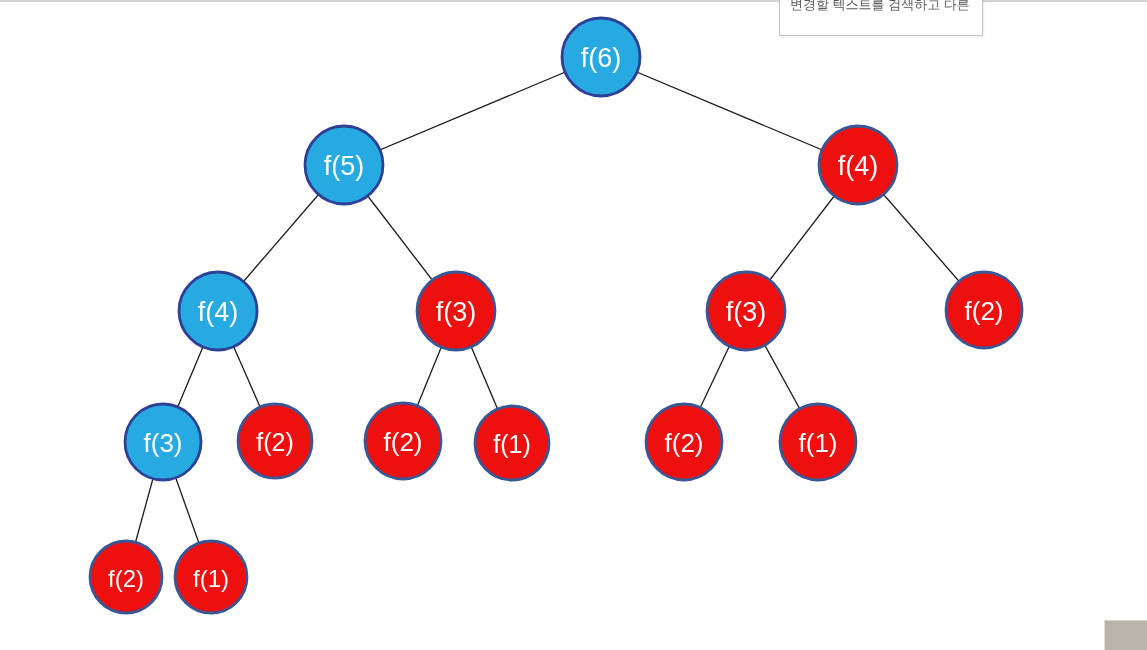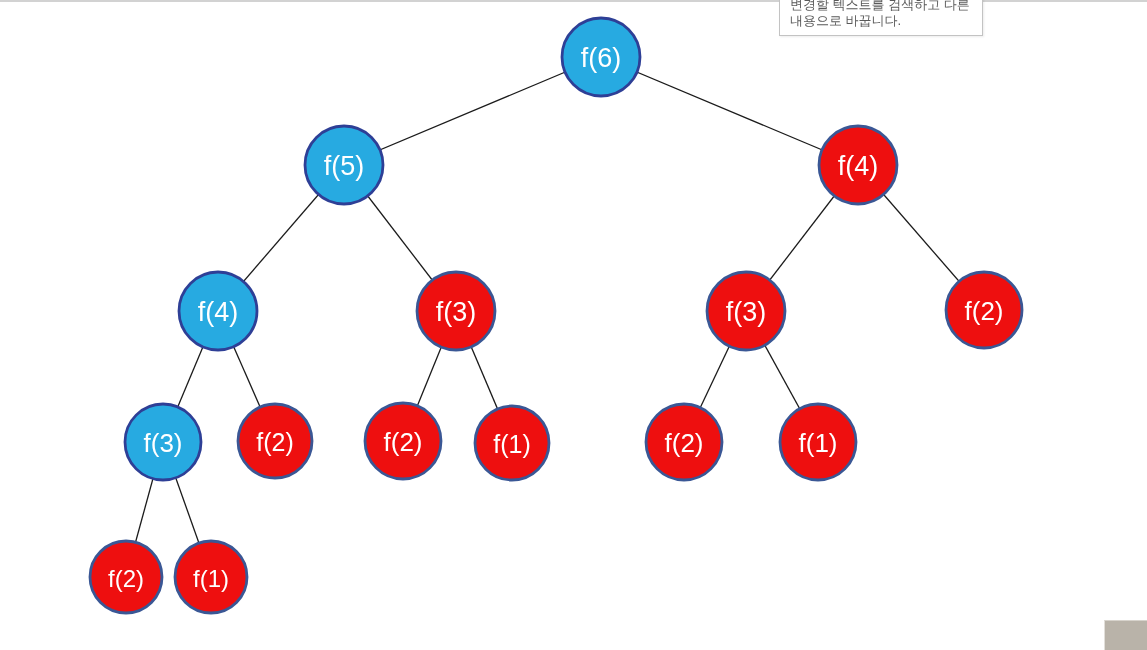--- a/index.html
+++ b/index.html
@@ -138,17 +138,16 @@
         <text x="126" y="578" text-anchor="middle" dominant-baseline="central" fill="#ffffff" font-size="24">f(2)</text>
       </g>
       <g>
         <circle cx="211" cy="577" r="36" fill="#ee0f0f" stroke="#3a5795" stroke-width="2.8"></circle>
         <text x="211" y="578" text-anchor="middle" dominant-baseline="central" fill="#ffffff" font-size="24">f(1)</text>
       </g>
     </svg>
 
   <div id="tooltip">
     <div>변경할 텍스트를 검색하고 다른</div>
-    <div>내용으로 바꿉니다.</div>
   </div>
 
   <div id="scrollbar-corner"></div>
 </div>
 
 </body></html>

